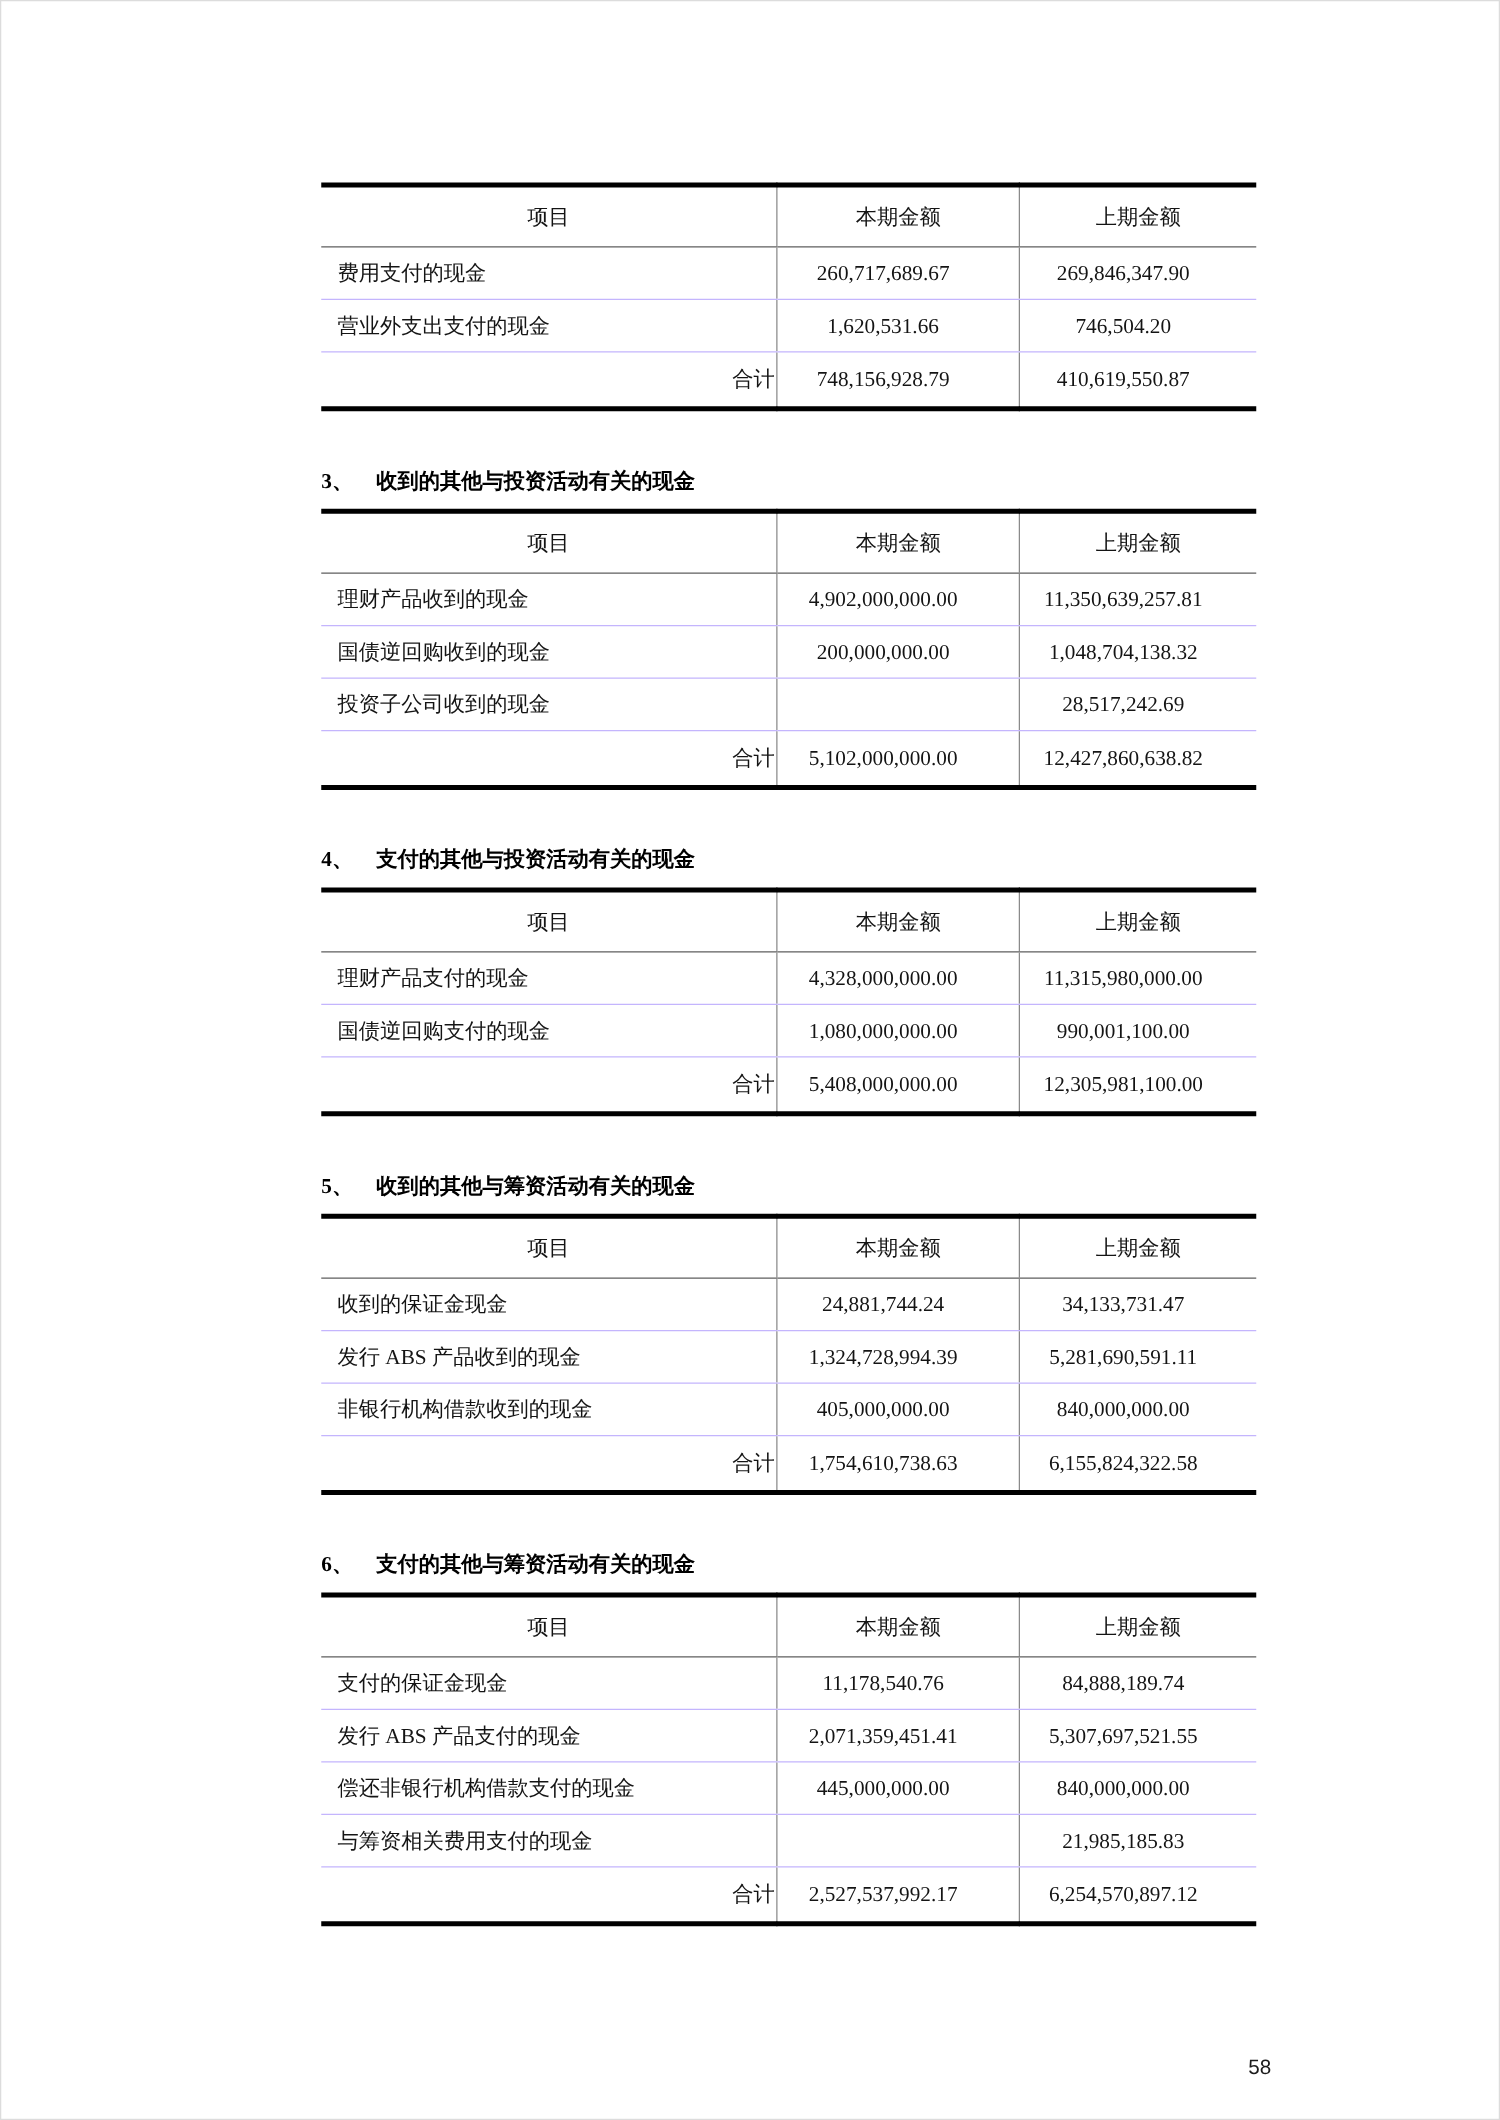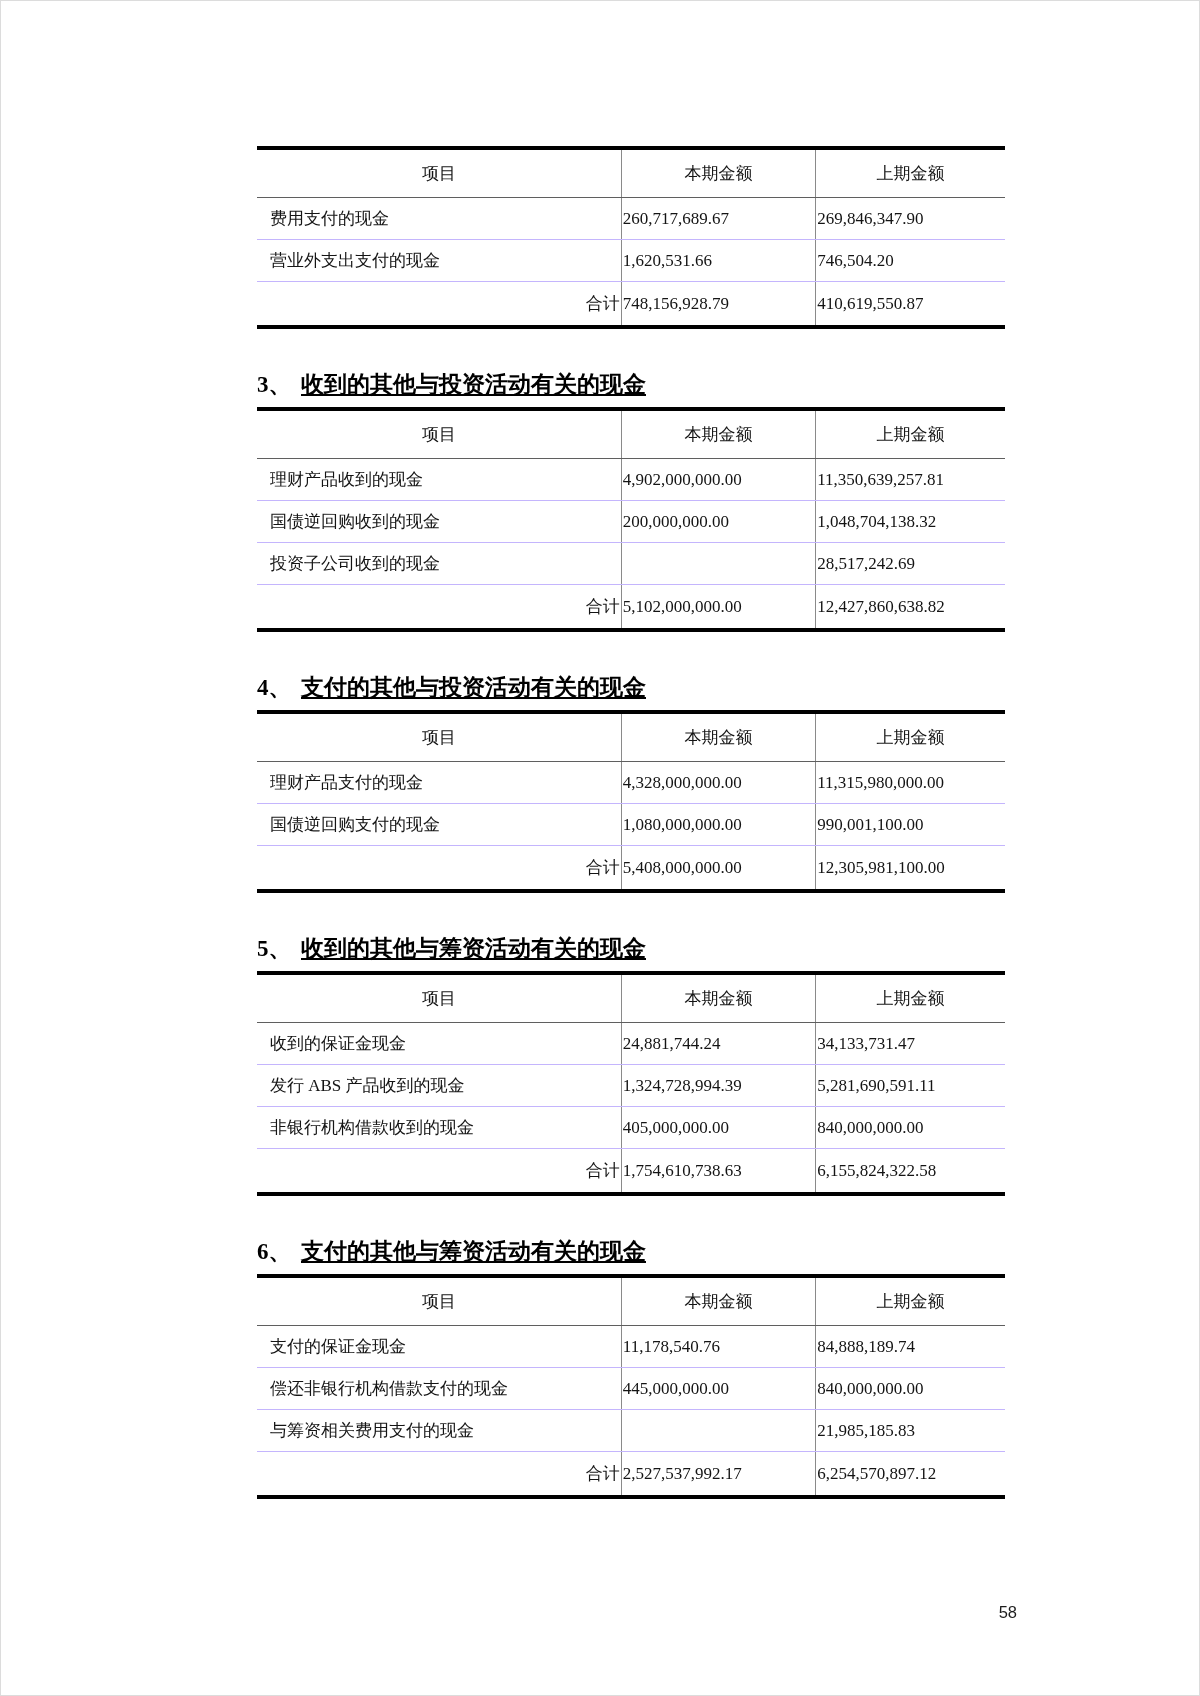--- a/index.html
+++ b/index.html
@@ -6,37 +6,37 @@
   .page {
     width:1200px; height:1696px; box-sizing:border-box;
     margin:0 auto; background:#ffffff; border:1px solid #dcdcdc;
     padding:133px 182px 0 244px;
     font-family:"Liberation Serif","DejaVu Serif",serif;
     color:#141414; position:relative; overflow:hidden;
   }
   section.section { margin:12px; }
   .heading {
     margin:42px 0 0 0; padding:0 0 9px 0;
-    font-size:23px; font-weight:700; line-height:27px; color:#000;text-decoration:underline;
+    font-size:17px; font-weight:700; line-height:27px; color:#000;
   }
   .h-num { display:inline-block; min-width:44px; }
   table.fin-table {
     width:100%; border-collapse:collapse; table-layout:fixed;
     border-top:4px solid #000; border-bottom:4px solid #000;
   }
   col.col-item    { width:48.7%; }
   col.col-current { width:26.0%; }
   col.col-prior   { width:25.3%; }
   th, td { font-size:17px; font-weight:400; vertical-align:middle; }
   thead th { height:45px; text-align:center; border-bottom:1px solid #5f5f5f; }
   tbody td { height:39px; border-bottom:1px solid #c4b5fd; }
   tbody tr:last-child td { border-bottom:none; }
   .c2, .c3 { border-left:1px solid #8a8a8a; }
   td.label { text-align:left; padding-left:13px; }
-  td.num   { text-align:left; padding-right:25px; }
+  td.num   { text-align:center; padding-right:25px; }
   td.total-label { text-align:right;font-family:Liberation Serif, serif; }
   tr.total-row td { height:41px; }
   .page-number {
     margin-top:104px; text-align:right;
     font-family:"Liberation Sans","DejaVu Sans",sans-serif;
     font-size:16.5px; color:#1c1c1c;
   }
 </style>
 </head>
 <body>
@@ -203,20 +203,25 @@
               <th class="c3">上期金额</th>
             </tr>
           </thead>
           <tbody>
             <tr class="data-row">
               <td class="c1 label">支付的保证金现金</td>
               <td class="c2 num">11,178,540.76</td>
               <td class="c3 num">84,888,189.74</td>
             </tr>
             <tr class="data-row">
+              <td class="c1 label">发行 ABS 产品支付的现金</td>
+              <td class="c2 num">2,071,359,451.41</td>
+              <td class="c3 num">5,307,697,521.55</td>
+            </tr>
+            <tr class="data-row">
               <td class="c1 label">偿还非银行机构借款支付的现金</td>
               <td class="c2 num">445,000,000.00</td>
               <td class="c3 num">840,000,000.00</td>
             </tr>
             <tr class="data-row">
               <td class="c1 label">与筹资相关费用支付的现金</td>
               <td class="c2 num"></td>
               <td class="c3 num">21,985,185.83</td>
             </tr>
             <tr class="total-row">

